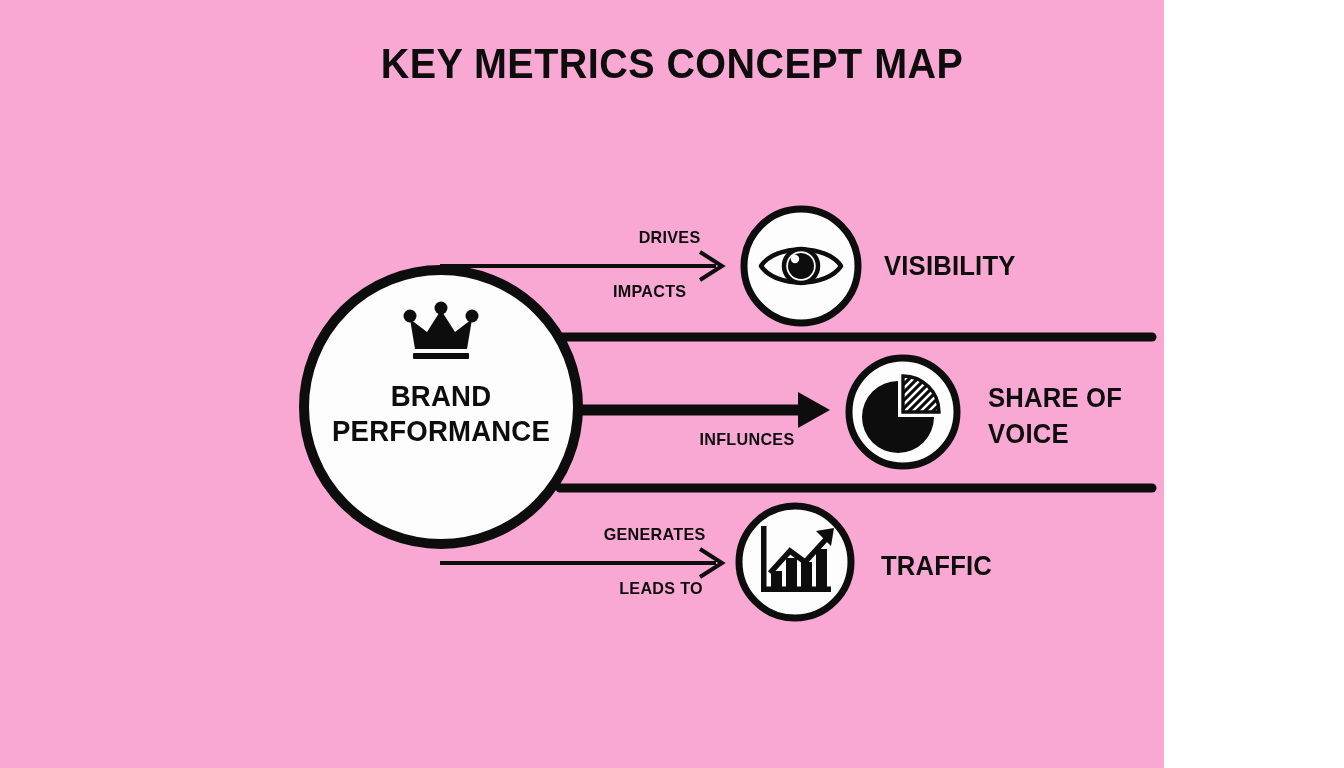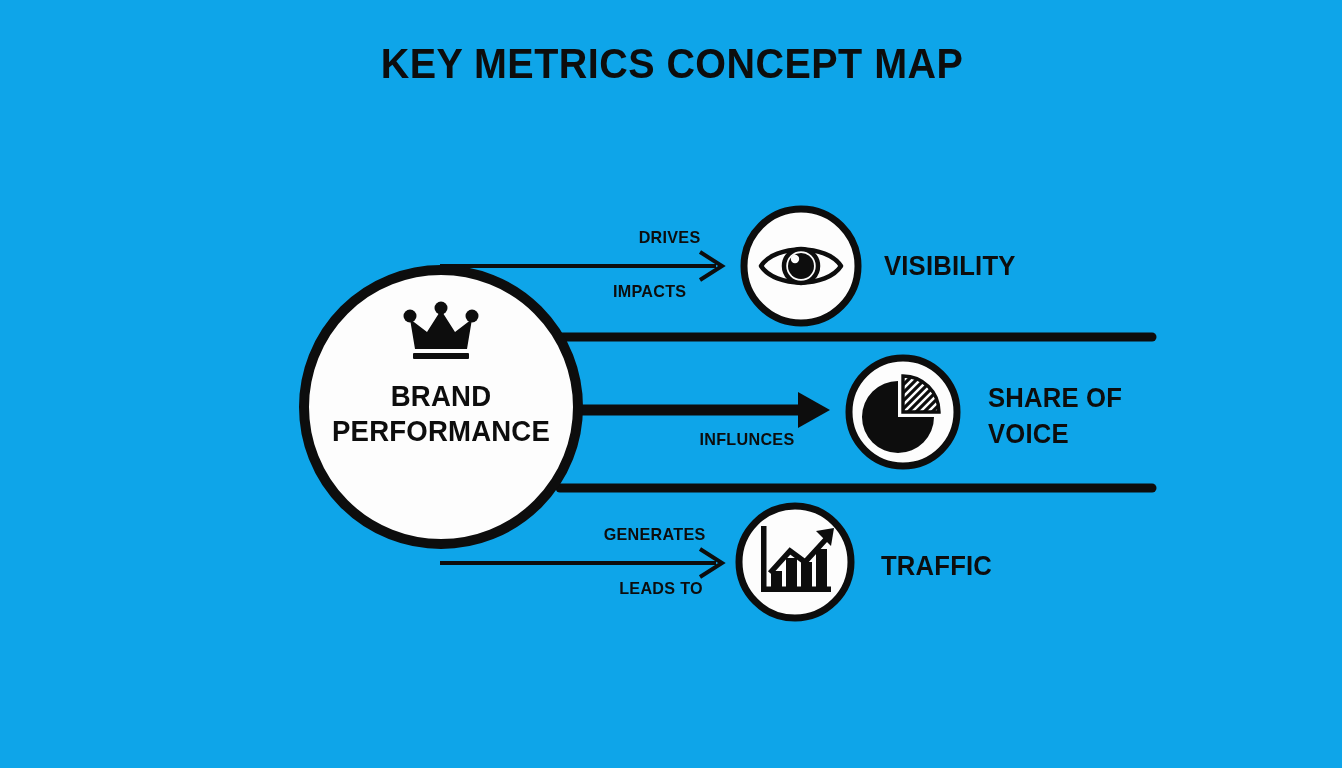--- a/index.html
+++ b/index.html
@@ -7,23 +7,23 @@
     margin: 0;
     padding: 0;
     background: #ffffff;
   }
   body {
     font-family: "Liberation Sans", sans-serif;
     -webkit-font-smoothing: antialiased;
   }
   #canvas {
     position: relative;
-    width: 1342px;
+    width: 1164px;
     height: 768px;
-    background: #0ea5e9;
+    background: #f9a8d4;
     overflow: hidden;
   }
 
   
   #diagram-title {
     position: absolute;
     left: 0;
     top: 40px;
     width: 1344px;
     text-align: center;

